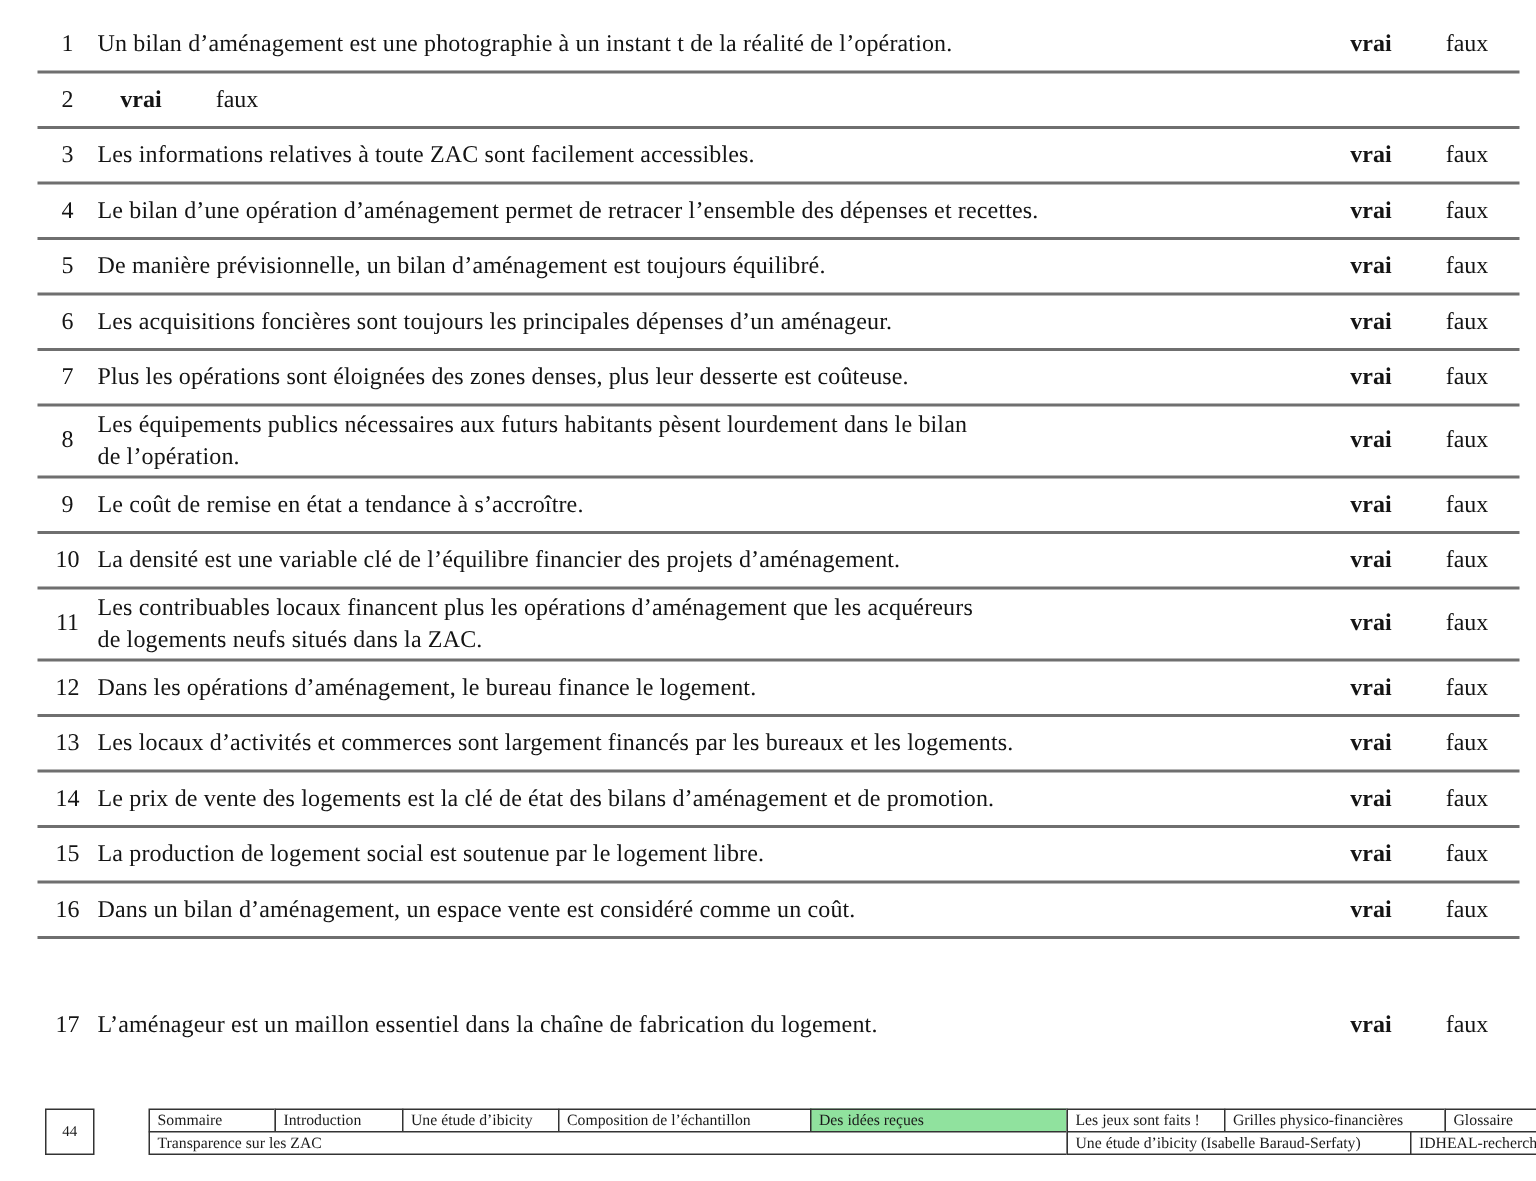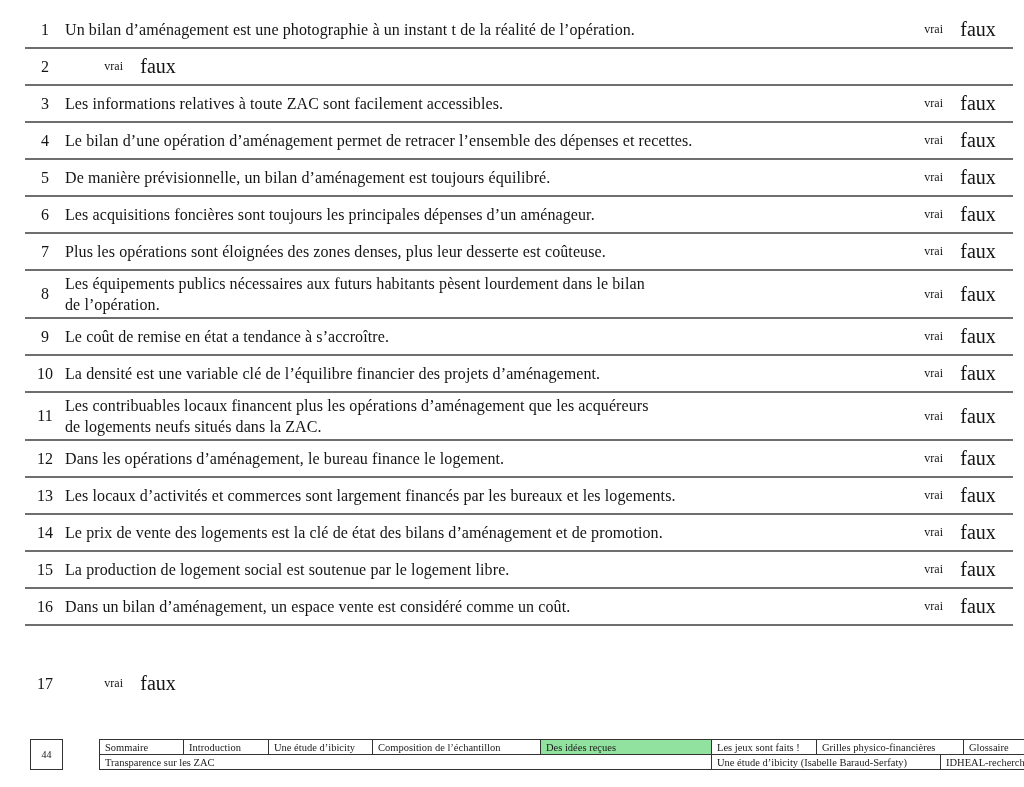--- a/index.html
+++ b/index.html
@@ -39,29 +39,30 @@
     flex: 1;
     padding-right: 6px;
     font-size: 16px;
     line-height: 1.32;
     white-space: pre-line;
     letter-spacing: 0.1px;
   }
   .cell-vrai {
     flex: none;
     width: 58px;
-    text-align: right;
-    font-size: 12px;
+    text-align: center;
+    font-size: 16px;
     cursor: pointer;
+    font-weight: bold;
   }
   .cell-faux {
     flex: none;
     width: 70px;
     text-align: center;
-    font-size: 20px;
+    font-size: 16px;
     cursor: pointer;
   }
 
   
   .footer {
     position: absolute;
     left: 30px; top: 739px;
     width: 983px; height: 31px;
     display: flex;
     font-size: 10.5px;
@@ -217,20 +218,21 @@
 
   <div class="quiz-row">
     <div class="cell-num">16</div>
     <div class="cell-statement">Dans un bilan d’aménagement, un espace vente est considéré comme un coût.</div>
     <div class="cell-vrai">vrai</div>
     <div class="cell-faux">faux</div>
   </div>
 
   <div class="quiz-row">
     <div class="cell-num">17</div>
+    <div class="cell-statement">L’aménageur est un maillon essentiel dans la chaîne de fabrication du logement.</div>
     <div class="cell-vrai">vrai</div>
     <div class="cell-faux">faux</div>
   </div>
 </main>
 
 <footer class="footer">
   <div class="pagenum-box">44</div>
   <div class="footer-table">
     <div class="f-row">
       <div class="f-cell tab t0">Sommaire</div>

